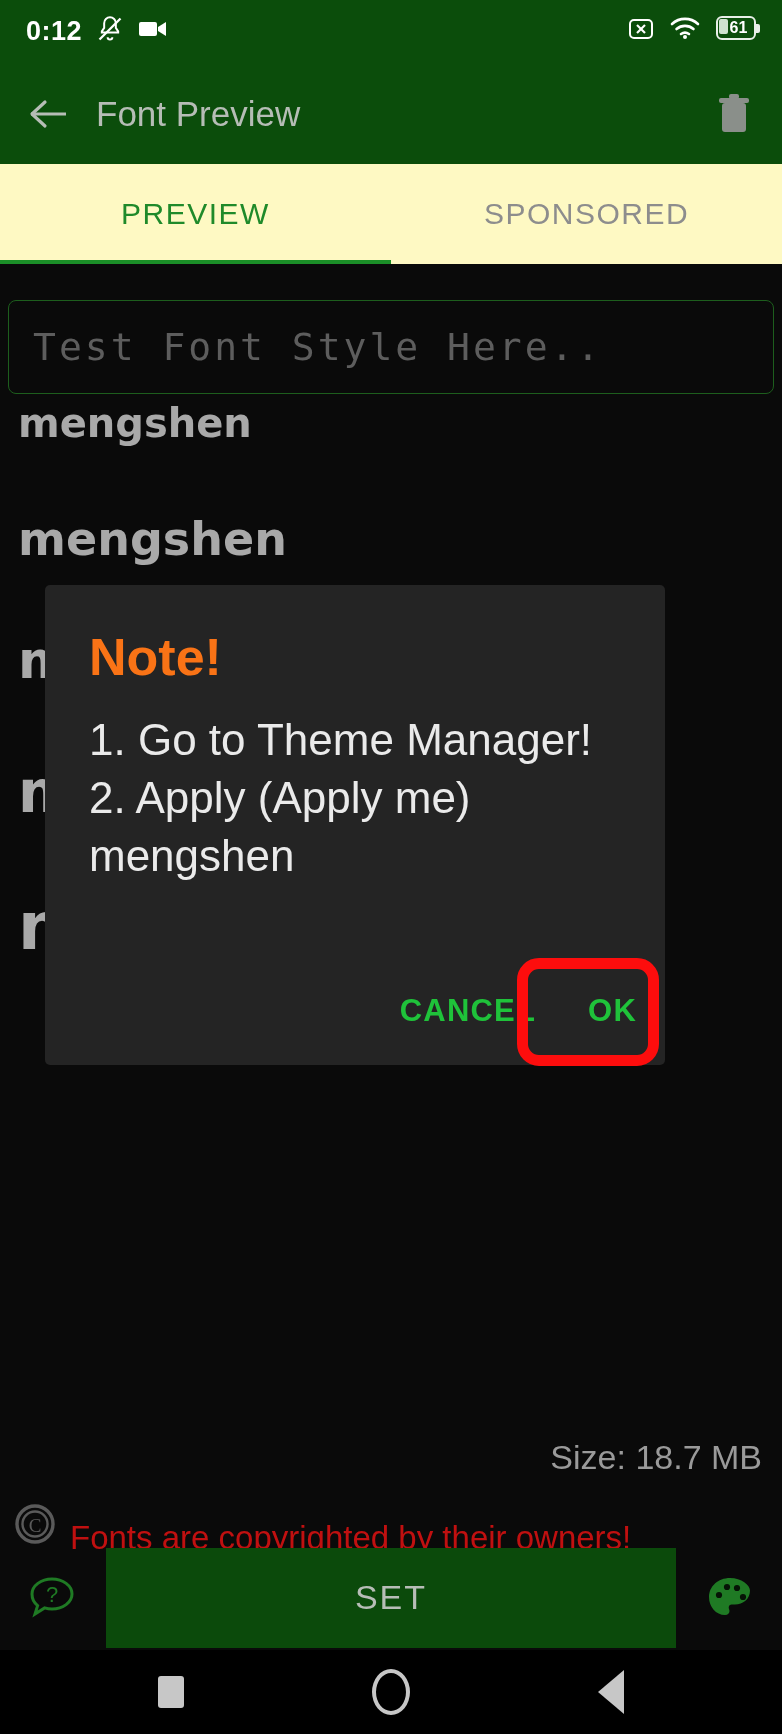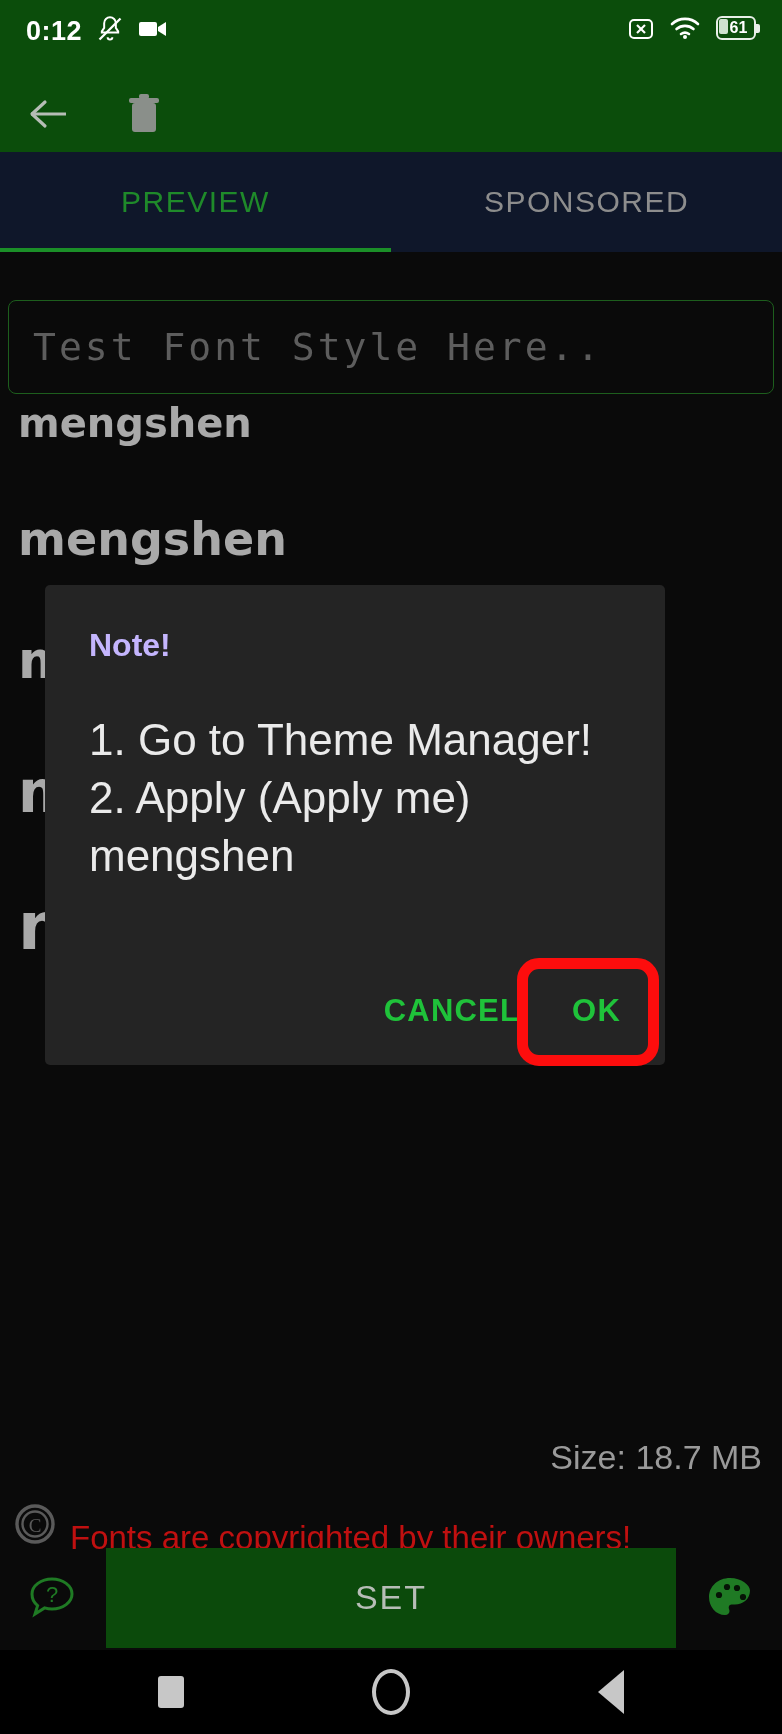--- a/index.html
+++ b/index.html
@@ -68,23 +68,23 @@
     flex:1;
   }
   .trash-btn{
     width:96px; height:104px;
     display:flex; align-items:center; justify-content:center;
     cursor:pointer;
   }
 
   
   .tabs{
-    position:absolute; top:152px; left:0;
+    position:absolute; top:164px; left:0;
     width:782px; height:100px;
-    background:#0f172a;
+    background:#fef9c3;
     display:flex;
   }
   .tab{
     flex:1; display:flex; align-items:center; justify-content:center;
     font-size:30px; letter-spacing:1.5px; cursor:pointer;
     position:relative;
   }
   .tab.active{ color:#1f8a2a; }
   .tab.inactive{ color:#8d8d8d; }
   .tab-indicator{
@@ -123,32 +123,32 @@
   .dialog{
     position:absolute;
     left:45px; top:585px;
     width:620px; height:480px;
     background:#242424;
     border-radius:5px;
     z-index:30;
   }
   .dlg-title{
     position:absolute; left:44px; top:42px;
-    color:#c4b5fd; font-size:32px; font-weight:bold;
+    color:#f97316; font-size:52px; font-weight:bold;
   }
   .dlg-body{
     position:absolute; left:44px; top:126px; right:30px;
     color:#eaeaea; font-size:44px; line-height:1.32;
     white-space:pre-line;
   }
   .dlg-actions{
     position:absolute; left:0; right:0; bottom:0;
     height:108px;
     display:flex; align-items:center; justify-content:flex-end;
-    padding-right:18px; gap:0px;margin-left:12px;
+    padding-right:2px; gap:0px;margin-left:12px;
   }
   .dlg-btn{
     color:#1fc23a; font-size:31px; font-weight:bold;
     letter-spacing:1.2px;
     padding:18px 26px;
     cursor:pointer; background:transparent; border:0;
     font-family:"Liberation Sans", sans-serif;
   }
   .ok-highlight{
     position:absolute;
@@ -260,20 +260,21 @@
     </div>
   </div>
 
   <div class="appbar">
     <div class="back-btn">
       <svg width="44" height="34" viewBox="0 0 44 34">
         <line x1="5" y1="17" x2="40" y2="17" stroke="#b6bdb6" stroke-width="3.2"></line>
         <polyline points="19,5 6,17 19,29" fill="none" stroke="#b6bdb6" stroke-width="3.2" stroke-linecap="round" stroke-linejoin="round"></polyline>
       </svg>
     </div>
+    <div class="appbar-title">Font Preview</div>
     <div class="trash-btn">
       <svg width="36" height="42" viewBox="0 0 36 42">
         <rect x="6" y="10" width="24" height="29" rx="3" fill="#8a8f8a"></rect>
         <rect x="3" y="5" width="30" height="5" rx="2" fill="#8a8f8a"></rect>
         <rect x="13" y="1" width="10" height="5" rx="2" fill="#8a8f8a"></rect>
       </svg>
     </div>
   </div>
 
   <div class="tabs">

